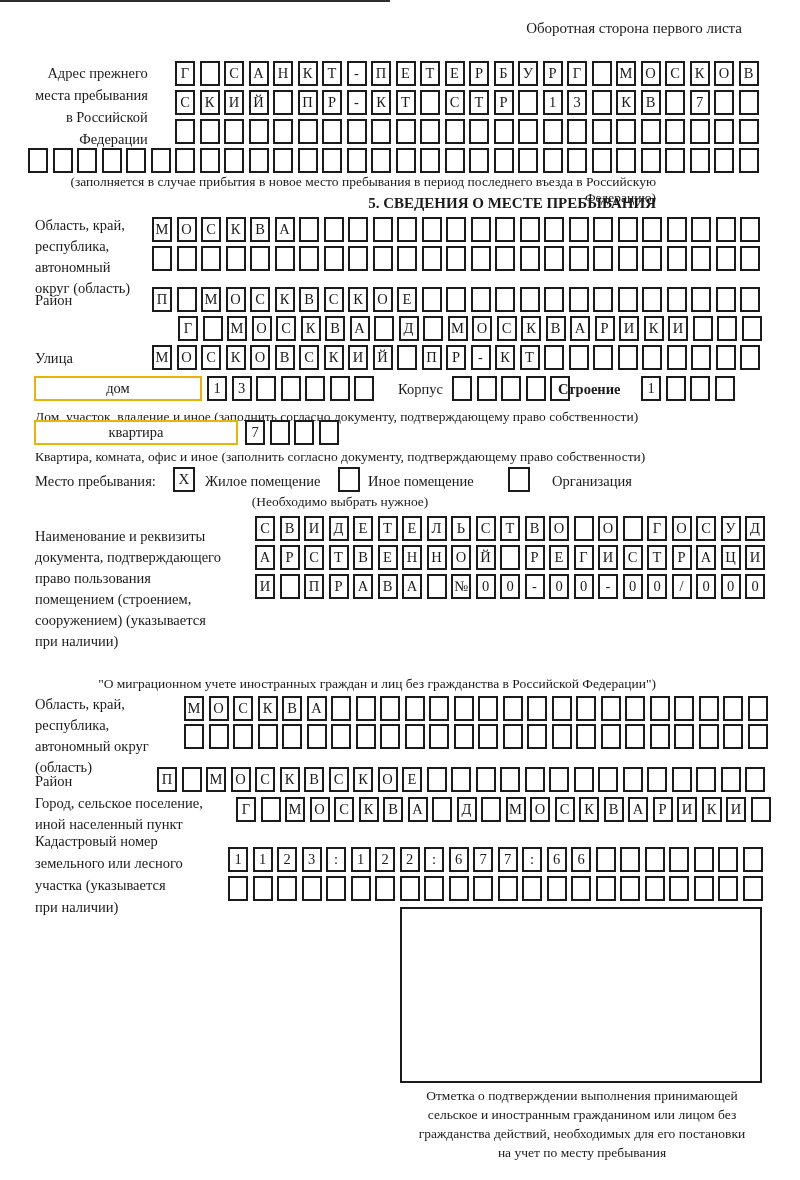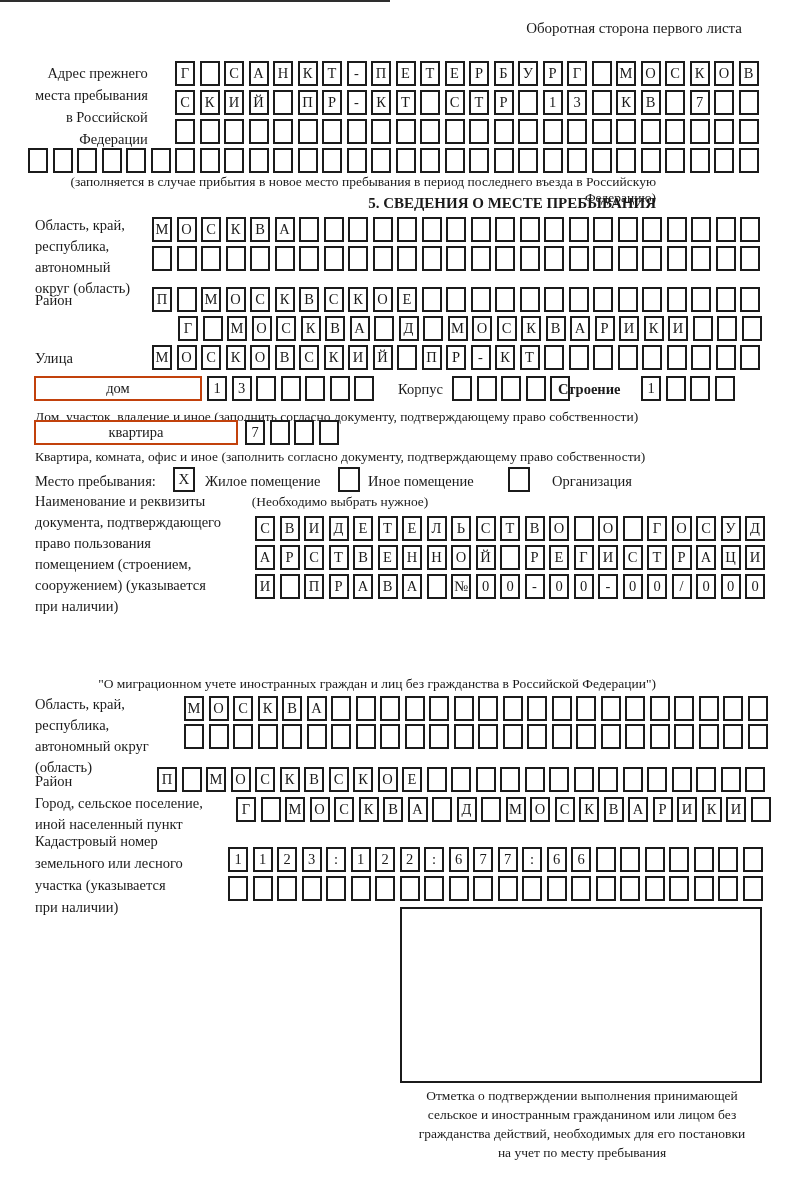--- a/index.html
+++ b/index.html
@@ -21,21 +21,21 @@
   .cell {
     width:20px; height:25px; border:2px solid #1b1b1b; background:#fff;
     display:inline-flex; align-items:center; justify-content:center;
     font-size:14.5px; flex:none;
   }
   .cbox {
     width:22px; height:25px; border:2px solid #1b1b1b; background:#fff;
     display:inline-flex; align-items:center; justify-content:center; font-size:15px;
   }
   .longbox {
-    height:25px; border:2px solid #c2410c; background:#fff;
+    height:25px; border:2px solid #eab308; background:#fff;
     display:flex; align-items:center; justify-content:center; font-size:14.5px;
   }
   .stampbox { border:2px solid #1b1b1b; background:#fff; }
   .stampcap { font-size:13.5px; line-height:19px; text-align:center; white-space:pre-line; }
 </style>
 </head>
 <body>
 
 <div class="page">
 
@@ -343,21 +343,21 @@
 
   <div class="abs lbl" style="left:35px;top:470px;">Место пребывания:</div>
   <span class="abs cbox" style="left:173px;top:467px;">X</span>
   <div class="abs lbl" style="left:205px;top:470px;">Жилое помещение</div>
   <span class="abs cbox" style="left:338px;top:467px;"></span>
   <div class="abs lbl" style="left:368px;top:470px;">Иное помещение</div>
   <span class="abs cbox" style="left:508px;top:467px;"></span>
   <div class="abs lbl" style="left:552px;top:470px;">Организация</div>
   <div class="abs cap" style="left:150px;top:494px;width:380px;text-align:center;">(Необходимо выбрать нужное)</div>
 
-  <div class="abs lbl lh21" style="left:35px;top:491px;">Наименование и реквизиты
+  <div class="abs lbl lh21" style="left:35px;top:526px;">Наименование и реквизиты
 документа, подтверждающего
 право пользования
 помещением (строением,
 сооружением) (указывается
 при наличии)</div>
   <div class="abs cellrow" style="left:255px;top:516px;">
       <span class="cell">С</span>
       <span class="cell">В</span>
       <span class="cell">И</span>
       <span class="cell">Д</span>

